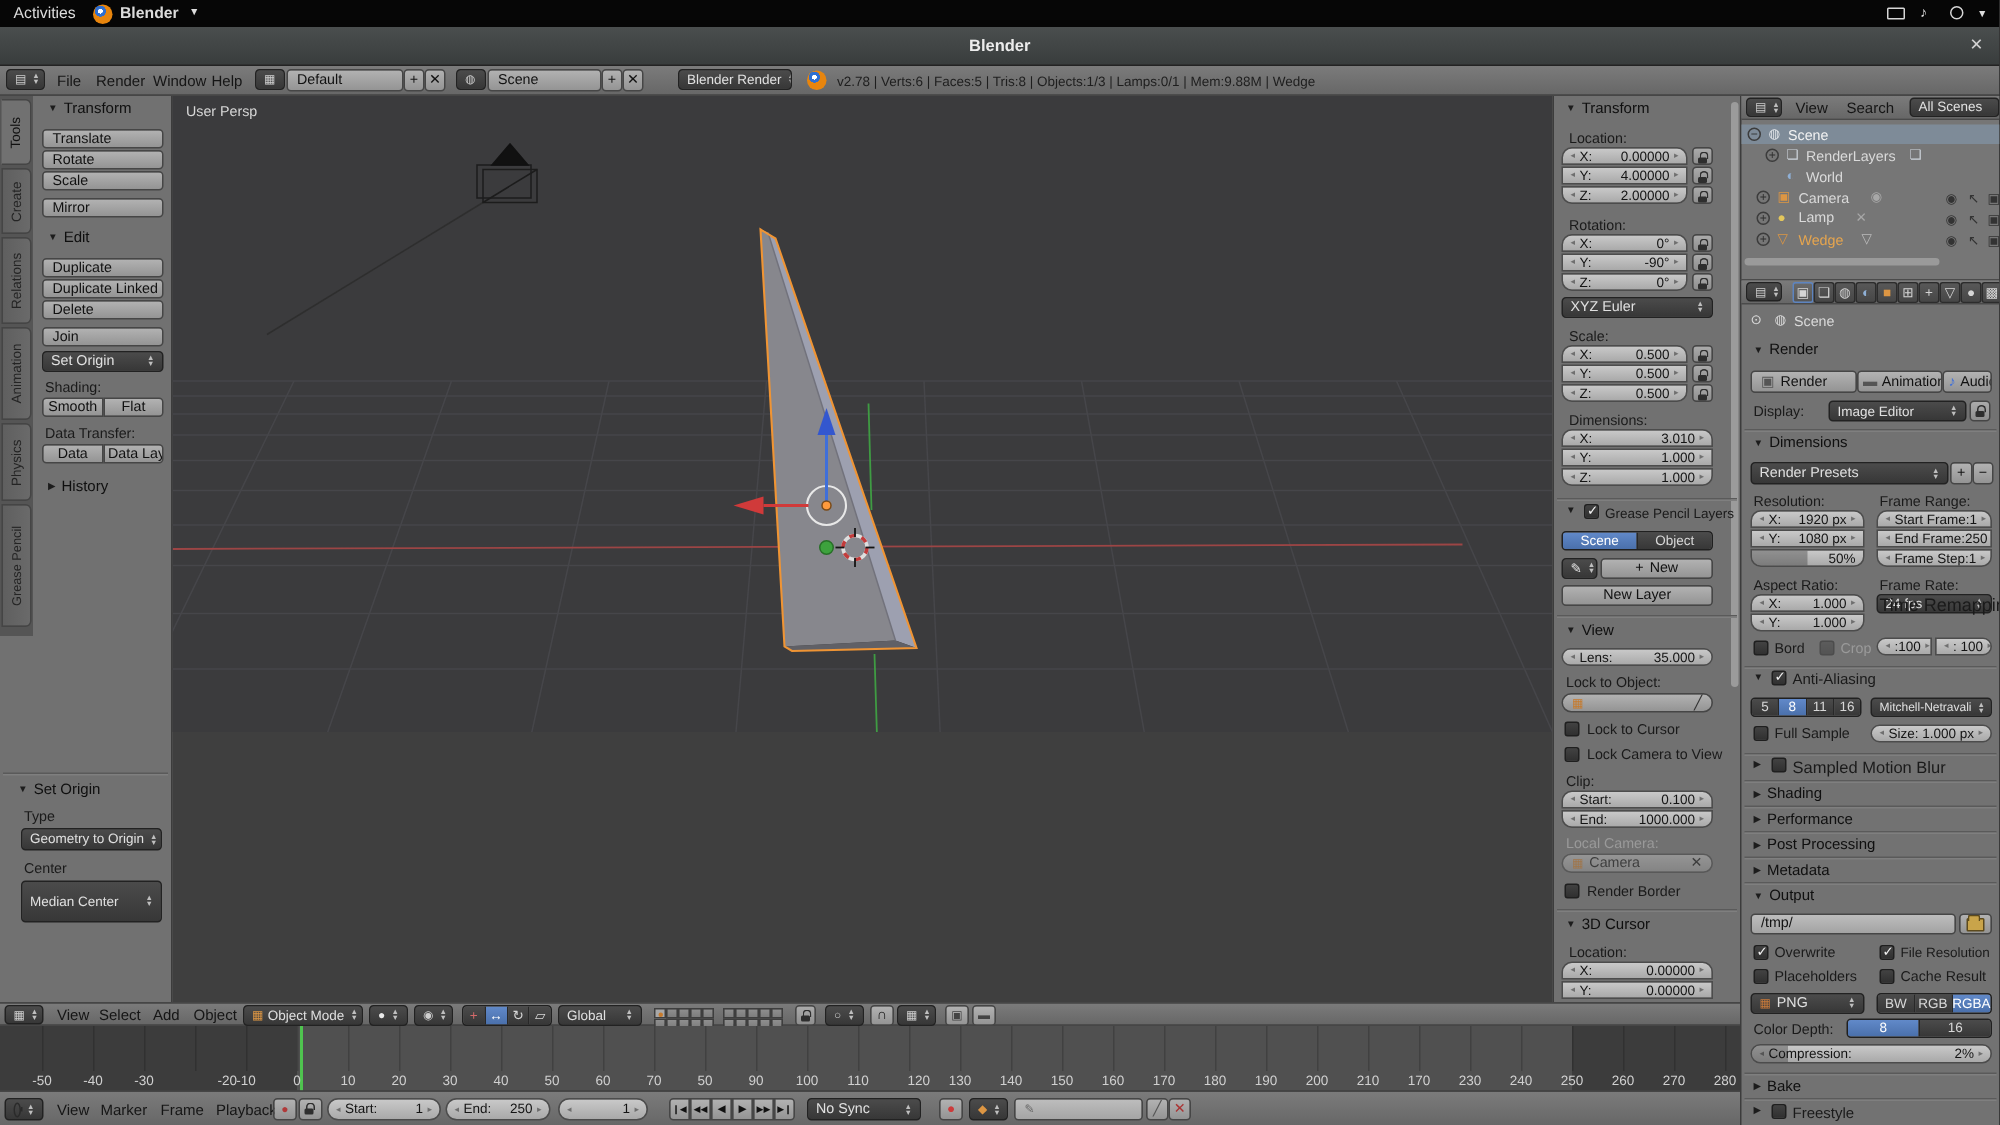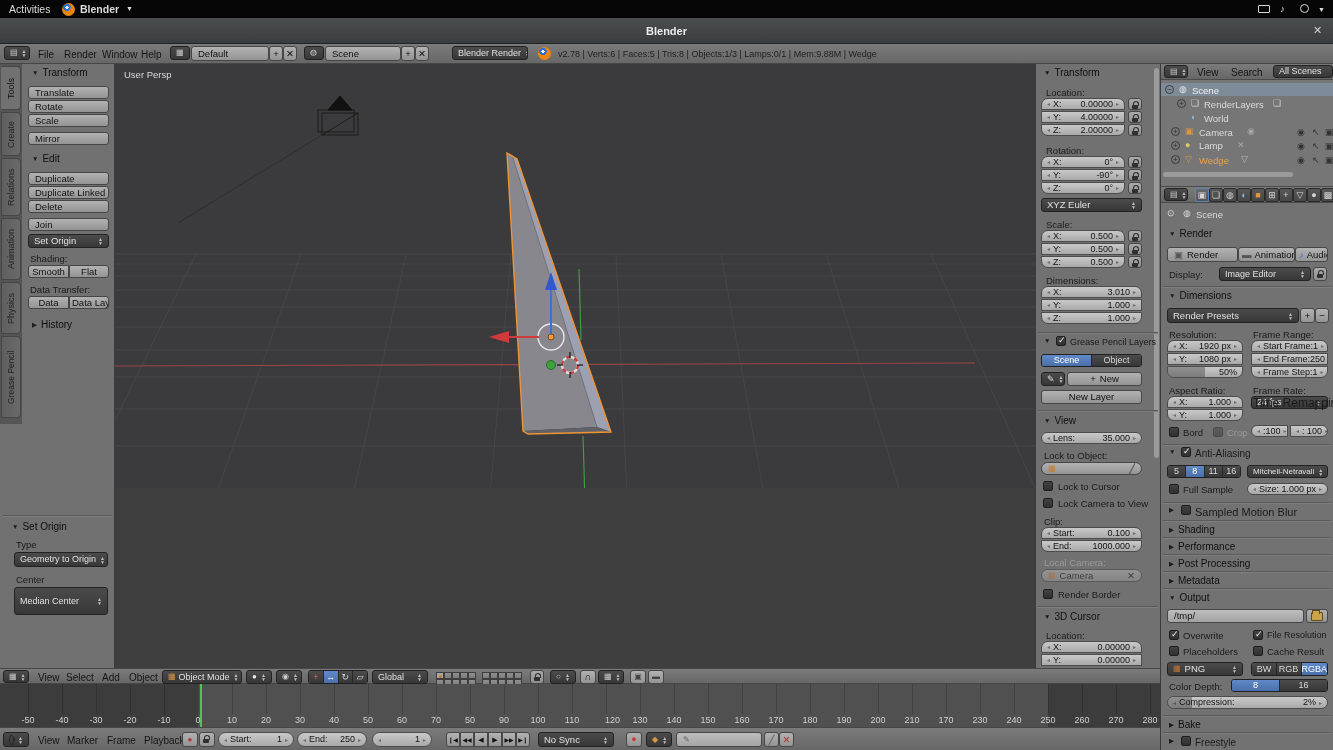--- a/index.html
+++ b/index.html
@@ -779,21 +779,21 @@
   <div class="r" id="ruler" style="left:0;top:684px;width:1160px;height:43px;background:#3c3c3c;overflow:hidden">
     <div class="r" style="left:198px;top:0;width:850px;height:43px;background:#505050"></div>
     <div class="r" style="left:200px;top:0;width:2px;height:43px;background:#4fc44f"></div>
   <div class="tickline" style="left: 28px;"></div>
       <div class="ticklabel" style="left: 14px;">-50</div>
       <div class="tickline" style="left: 62px;"></div>
       <div class="ticklabel" style="left: 48px;">-40</div>
       <div class="tickline" style="left: 96px;"></div>
       <div class="ticklabel" style="left: 82px;">-30</div>
       <div class="tickline" style="left: 130px;"></div>
-      <div class="ticklabel" style="left: 116px;">-20</div>
+      <div class="ticklabel" style="left: 130px; text-align: right;">-20</div>
       <div class="tickline" style="left: 164px;"></div>
       <div class="ticklabel" style="left: 150px;">-10</div>
       <div class="tickline" style="left: 198px;"></div>
       <div class="ticklabel" style="left: 184px;">0</div>
       <div class="tickline" style="left: 232px;"></div>
       <div class="ticklabel" style="left: 218px;">10</div>
       <div class="tickline" style="left: 266px;"></div>
       <div class="ticklabel" style="left: 252px;">20</div>
       <div class="tickline" style="left: 300px;"></div>
       <div class="ticklabel" style="left: 286px;">30</div>

